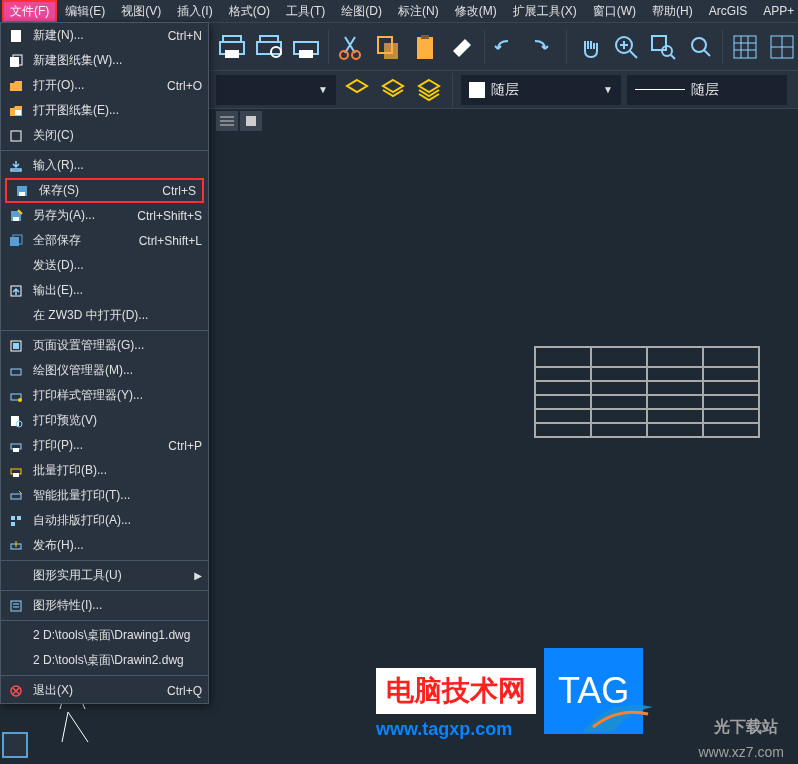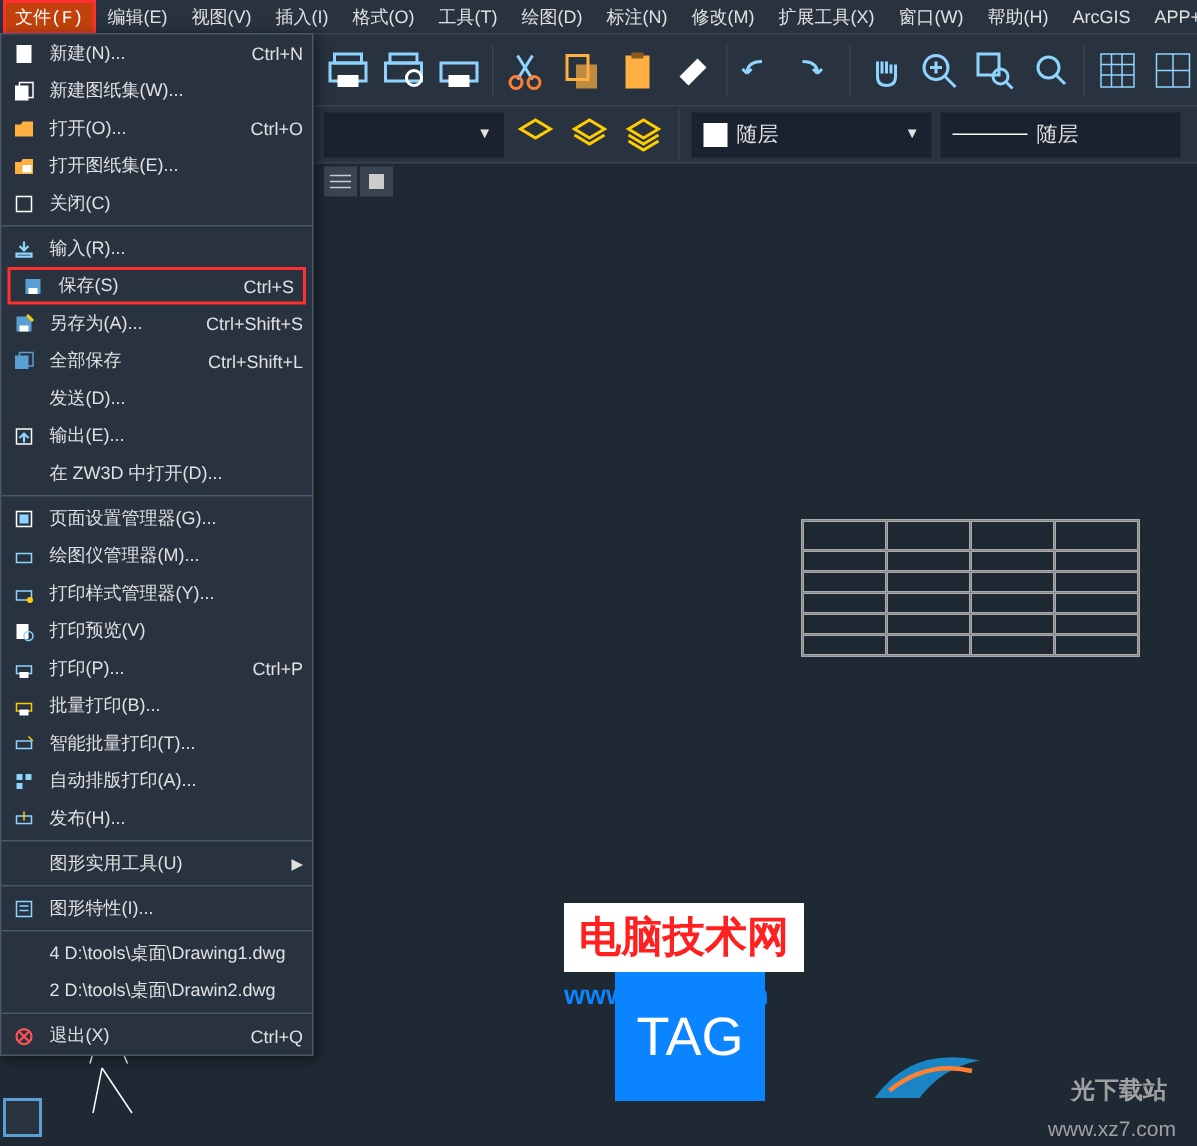--- a/index.html
+++ b/index.html
@@ -1,20 +1,20 @@
 <!DOCTYPE html>
 <html><head>
 <meta charset="utf-8">
 <style>
 * { margin: 0; padding: 0; box-sizing: border-box; font-family: "Microsoft YaHei", sans-serif; }
 body { background: #1f2933; width: 798px; height: 764px; overflow: hidden; position: relative; }
 
 .menubar { background: #293340; height: 22px; display: flex; align-items: center; padding: 0 2px; }
 .menu-item { color: #e0e0e0; font-size: 12px; padding: 17px 8px; cursor: pointer; white-space: nowrap; }
-.menu-item.active { background: #c2410c; color: #fff; font-family: Liberation Mono, monospace; }
+.menu-item.active { background: #ec4899; color: #fff; }
 .menu-highlight { border: 2px solid #ff3030; padding: 1px 6px; }
 
 .toolbar-area { background: #293340; padding: 4px 0; display: flex; gap: 4px; align-items: center; height: 48px; border-top: 1px solid #3a4450; }
 .tool-icon { width: 38px; height: 38px; display: flex; align-items: center; justify-content: center; }
 .divider { width: 1px; height: 34px; background: #3a4450; margin: 0 2px; }
 
 .layer-bar { background: #293340; height: 38px; display: flex; align-items: center; gap: 6px; padding: 0 4px; border-top: 1px solid #3a4450; }
 .layer-dropdown { background: #1a2230; height: 30px; display: flex; align-items: center; padding: 0 8px; gap: 6px; }
 .dropdown-text { color: #e0e0e0; font-size: 14px; }
 .dropdown-arrow { color: #e0e0e0; font-size: 10px; margin-left: auto;}
@@ -35,21 +35,21 @@
 
 .table-preview { position: absolute; top: 346px; left: 534px; border: 1px solid #aaa; }
 .table-row { display: flex; }
 .table-cell { border: 1px solid #aaa; background: transparent; height: 14px; }
 .th .table-cell { height: 20px; }
 
 .coord-indicator { position: absolute; bottom: 6px; left: 2px; }
 .coord-square { width: 26px; height: 26px; border: 2px solid #5a9fd4; background: #293340; }
 .cursor-lines { position: absolute; bottom: 20px; left: 40px; }
 
-.watermark { position: absolute; bottom: 30px; left: 376px; display: flex; align-items: center; flex-direction: column; }
+.watermark { position: absolute; bottom: 30px; left: 376px; display: flex; align-items: center; }
 .wm-red { background: #fff; color: #ff2020; font-size: 28px; font-weight: bold; padding: 4px 10px; }
 .wm-url { position: absolute; bottom: -26px; left: 0; color: #0a84ff; font-size: 18px; font-weight: bold; }
 .wm-tag { background: #0a84ff; color: #fff; font-size: 36px; font-weight: normal; padding: 22px 14px; margin-left: 8px; }
 .wm-extra { position: absolute; bottom: 26px; right: 20px; color: #a0a0a0; font-size: 16px; font-weight: bold; }
 .wm-url2 { position: absolute; bottom: 4px; right: 14px; color: #a0a0a0; font-size: 14px; margin-left: 16px; }
 .wm-curve { position: absolute; bottom: 22px; right: 140px; }
 </style>
 </head>
 <body>
 
@@ -419,21 +419,21 @@
           <rect x="2" y="2" width="10" height="10" fill="none" stroke="#8fd4ff"></rect>
           <line x1="4" y1="5" x2="10" y2="5" stroke="#8fd4ff"></line>
           <line x1="4" y1="8" x2="10" y2="8" stroke="#8fd4ff"></line>
         </svg>
       </span>
     <span class="menu-label">图形特性(I)...</span>
   </div>
   <div class="menu-sep"></div>
   <div class="menu-row">
     <span class="menu-icon"></span>
-    <span class="menu-label">4 D:\tools\桌面\Drawing1.dwg</span>
+    <span class="menu-label">2 D:\tools\桌面\Drawing1.dwg</span>
   </div>
   <div class="menu-row">
     <span class="menu-icon"></span>
     <span class="menu-label">2 D:\tools\桌面\Drawin2.dwg</span>
   </div>
   <div class="menu-sep"></div>
   <div class="menu-row">
     <span class="menu-icon">
         <svg width="14" height="14">
           <circle cx="7" cy="7" r="5" fill="none" stroke="#ff5050" stroke-width="1.5"></circle>

